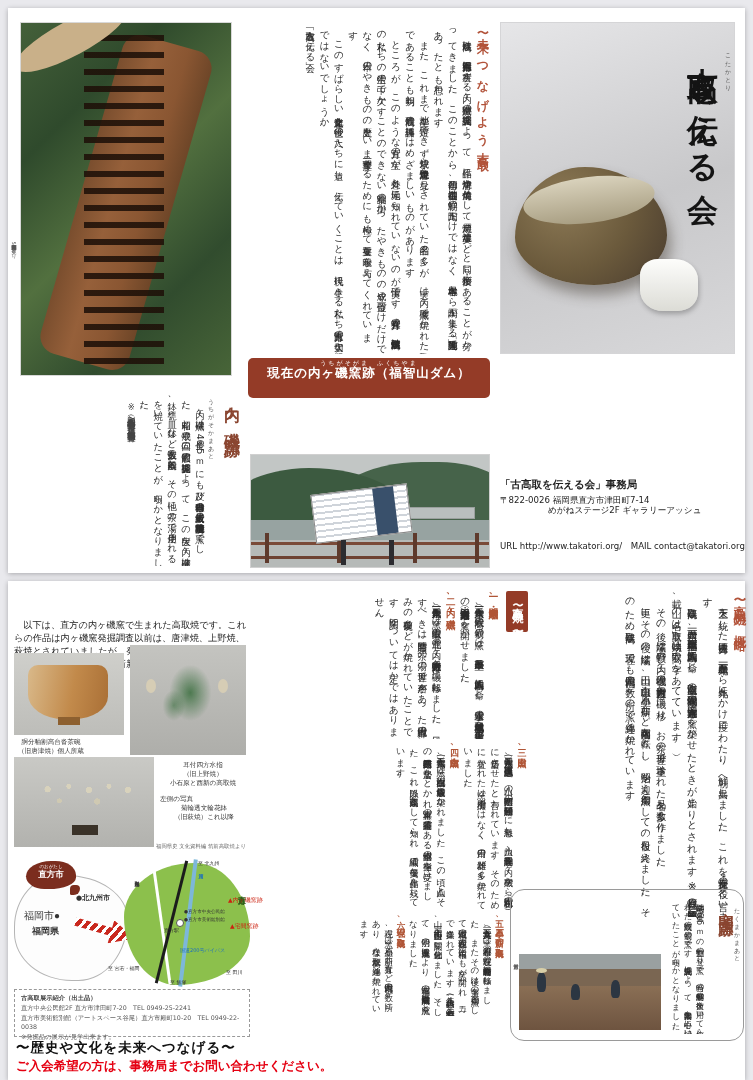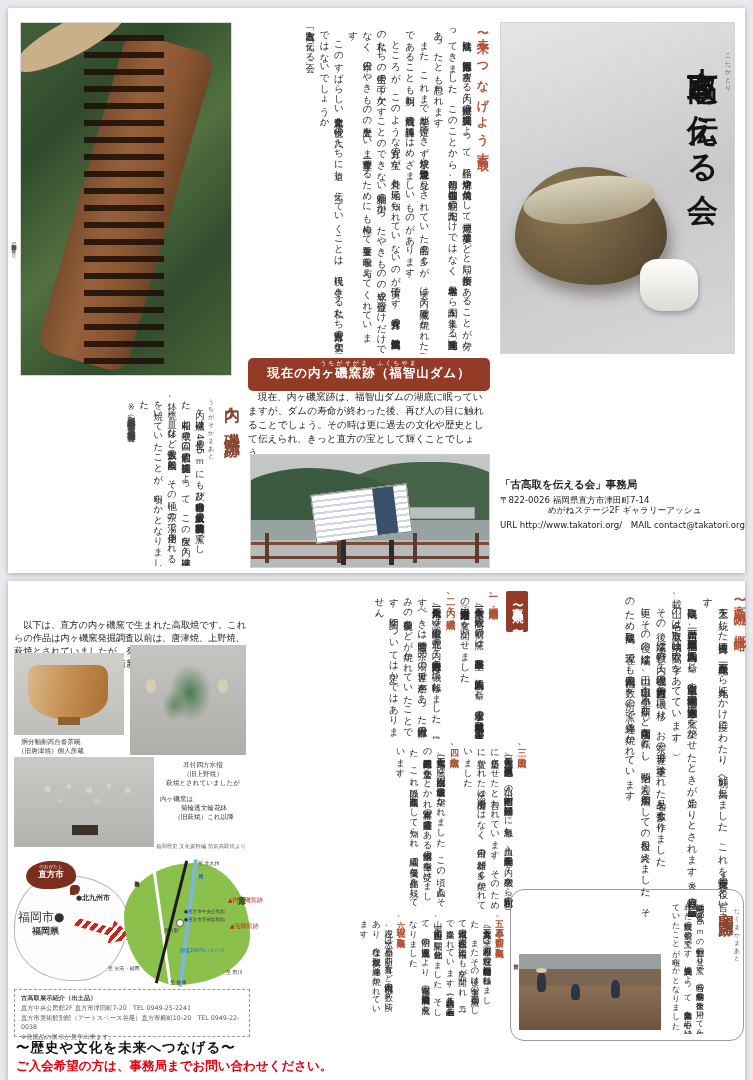--- a/index.html
+++ b/index.html
@@ -127,25 +127,24 @@
 
     <div class="abs v" style="left:238px;top:16px;width:246px;height:330px;font-size:9.5px;line-height:1.5;">
       <p class="vtitle" style="font-size:12px;text-indent:0;">〜未来へつなげよう古高取〜</p>
       <p>高取焼は、福岡県直方市に所在する内ヶ磯窯跡の発掘調査によって、作品に唐津焼や備前焼そして瀬戸焼、美濃焼などと同じ形・技術があることが分かってきました。このことから、四〇〇年前、福智山麓は朝鮮の陶工だけではなく、日本各地から陶工が集まる「陶芸先進地」であったとも思われます。</p>
       <p>また、これまで産地が特定できず萩焼や唐津焼・上野焼と見なされていた名品の多くが、実は内ヶ磯窯で焼かれた高取焼であることも判明し、高取焼の再評価にはめざましいものがあります。</p>
       <p>ところが、このような直方の宝が、意外と地元に知られていないのが実情です。直方発祥の、筑前国焼高取焼は、今日の私たちの生活の中で欠かすことのできない釉薬の掛かったやきものの成立や位置づけだけでなく、日本のやきものの歴史をいま一度整理するためにも極めて重要な示唆を与えてくれています。</p>
       <p>このすばらしい文化遺産を後世の人たちに遺し、伝えていくことは、現代に生きる私たち直方市民の大切な課題ではないでしょうか。</p>
       <p style="text-indent:0;margin-top:auto;">「古高取を伝える会」</p>
     </div>
 
-    <div class="abs hdr" style="left:240px;top:350px;width:242px;height:33px;">
+    <div class="abs hdr" style="left:240px;top:350px;width:242px;height:40px;">
       <span class="fur">うちがそがま　ふくちやま</span>
       <span class="main">現在の内ヶ磯窯跡（福智山ダム）</span>
     </div>
-    <div class="abs" style="left:240px;top:382px;width:242px;font-size:9.7px;line-height:1.45;color:#222;">　現在、内ヶ磯窯跡は、福智山ダムの湖底に眠っていますが、ダムの寿命が終わった後、再び人の目に触れることでしょう。その時は更に過去の文化や歴史として伝えられ、きっと直方の宝として輝くことでしょう。</div>
 
     <div class="photo" id="dam">
       <div class="mtn2"></div>
       <div class="mtn1"></div>
       <div class="wall"></div>
       <div class="wtr"></div>
       <div class="rail1"></div>
       <div class="rail2"></div>
       <div class="post" style="left:6%;"></div>
       <div class="post" style="left:36%;"></div>
@@ -161,21 +160,21 @@
       <div class="rim"></div>
       <div class="pouch"></div>
       <div id="main-title">古高取を伝える会</div>
       <div id="main-title-fur" class="fur-v">こたかとり</div>
     </div>
 
 
     <div class="office-line" style="top:470px;font-size:10.5px;font-weight:bold;">「古高取を伝える会」事務局</div>
     <div class="office-line" style="top:487px;font-size:8.6px;">〒822-0026 福岡県直方市津田町7-14</div>
     <div class="office-line" style="top:497px;font-size:8.6px;padding-left:48px;">めがねステージ2F ギャラリーアッシュ</div>
-    <div class="office-line" style="top:512px;font-size:8.6px;">URL http://www.takatori.org/　MAIL contact@takatori.org</div>
+    <div class="office-line" style="top:533px;font-size:8.6px;">URL http://www.takatori.org/　MAIL contact@takatori.org</div>
   </div>
 
   <div class="panel" id="panel-bottom">
 
     <div class="abs" style="left:6px;top:38px;width:234px;font-size:9.2px;line-height:1.4;color:#222;">　以下は、直方の内ヶ磯窯で生まれた高取焼です。これらの作品は内ヶ磯窯発掘調査以前は、唐津焼、上野焼、萩焼とされていましたが、発掘調査の結果高取焼と確認されました。この他にも斬新なデザインの作品がたくさんあります。</div>
 
     <div class="photo" id="photoA">
       <div class="b"></div>
         <div class="f"></div>
     </div>
@@ -184,42 +183,42 @@
       <div>（旧唐津焼）個人所蔵</div>
     </div>
     <div class="photo" id="photoB">
       <div class="j"></div>
       <div class="e1"></div>
       <div class="e2"></div>
     </div>
     <div class="abs cap" style="left:152px;top:180px;font-size:6.6px;text-align:center;width:86px;">
       <div>耳付四方水指</div>
       <div>（旧上野焼）</div>
-      <div>萩焼とされていましたが</div>
+      <div>小石原と西新の高取焼</div>
     </div>
     <div class="photo" id="photoC">
       <div class="b"></div>
         <div class="f"></div>
     </div>
     <div class="abs cap" style="left:152px;top:214px;font-size:6.6px;width:88px;text-align:center;">
-      <div style="text-align:left;">内ヶ磯窯は</div>
+      <div style="text-align:left;">左側の写真</div>
       <div>菊輪透文輪花鉢</div>
       <div>（旧萩焼）これ以降</div>
     </div>
     <div class="abs cap" style="left:148px;top:262px;font-size:5.4px;color:#666;">福岡県史 文化資料編 筑前高取焼より</div>
 
     <div class="abs" id="mapbox">
       <div class="pref"></div>
       <div class="badge">
         <span class="bf">のおがたし</span>
         <span class="bm">直方市</span>
       </div>
       <div class="tail"></div>
       <div class="maplabel" style="left:64px;top:32px;font-size:7px;font-weight:bold;">●北九州市</div>
-      <div class="maplabel" style="left:6px;top:48px;font-size:12px;">福岡市●</div>
+      <div class="maplabel" style="left:12px;top:48px;font-size:10px;font-family:Liberation Serif, serif;">福岡市●</div>
       <div class="maplabel" style="left:20px;top:64px;font-size:9px;font-weight:bold;">福岡県</div>
       <div class="arrow"></div>
       <div class="greenmap">
         <div class="road"></div>
         <div class="rail"></div>
         <div class="river"></div>
         <div class="stn"></div>
         <div class="maplabel" style="left:10px;top:14px;writing-mode:vertical-rl;font-size:5px;">九州自動車道</div>
         <div class="maplabel" style="right:4px;top:26px;writing-mode:vertical-rl;font-size:8px;font-weight:bold;color:#2f5e18;">直方市</div>
         <div class="maplabel" style="left:40px;top:64px;font-size:5px;">直方駅</div>

